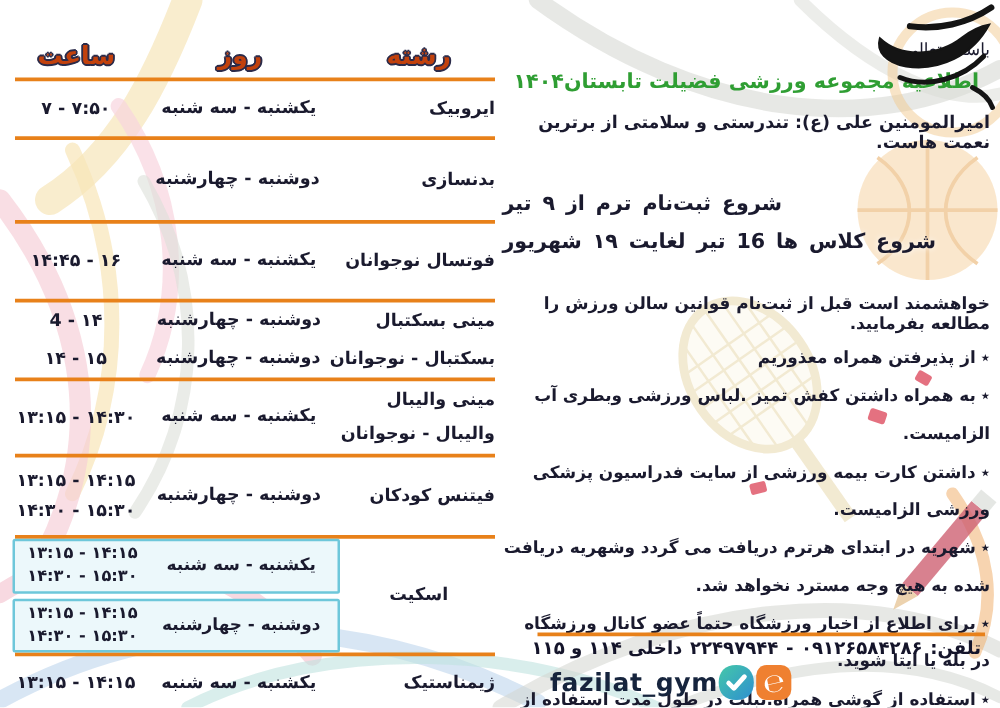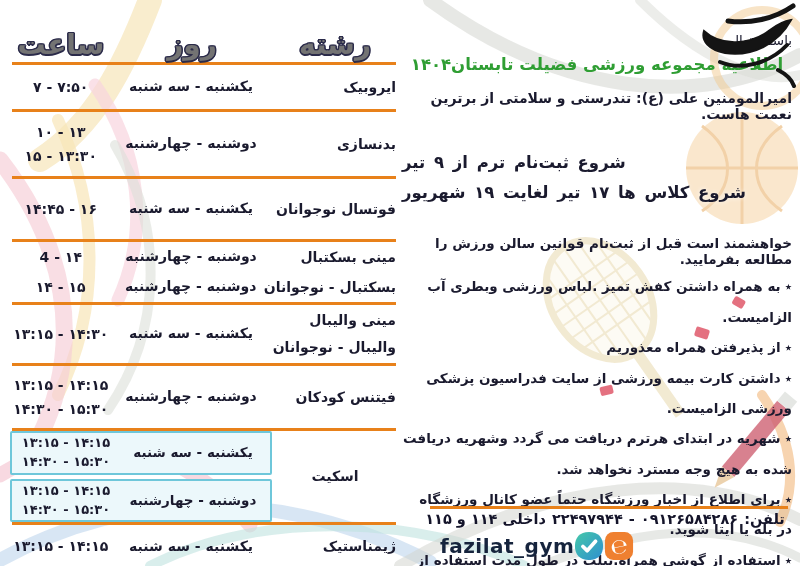--- a/index.html
+++ b/index.html
@@ -3,21 +3,21 @@
 <meta charset="utf-8">
 <style>
   html,body{margin:0;padding:0;}
   body{font-family:"DejaVu Sans",sans-serif;background:#fff;}
   .canvas{position:relative;width:800px;height:566px;overflow:hidden;background:#fff;}
   .bg{position:absolute;left:0;top:0;z-index:0;}
   .logo{position:absolute;right:2px;top:0;z-index:3;}
   
   .sched{position:absolute;left:10px;top:26px;width:388px;z-index:2;direction:rtl;color:#1a1a2e;}
   .shead{display:flex;height:36px;align-items:center;}
-  .hcell{font-size:28px;font-weight:bold;color:#737373;text-align:center;
+  .hcell{font-size:20px;font-weight:bold;color:#c2410c;text-align:center;
     text-shadow:-1.5px 0 #2b2b4a,1.5px 0 #2b2b4a,0 -1.5px #2b2b4a,0 1.5px #2b2b4a,-1px -1px #2b2b4a,1px 1px #2b2b4a,-1px 1px #2b2b4a,1px -1px #2b2b4a;}
   .c-field{width:126px;}
   .c-day{width:160px;}
   .c-time{width:102px;}
   .sep{height:0;border-top:3px solid #e8811a;margin:0 2px;}
   .g{display:flex;flex-direction:column;justify-content:center;}
   .row{display:flex;align-items:center;flex:1;}
   .field{font-size:14px;font-weight:bold;text-align:right;padding-right:2px;line-height:1.9;white-space:nowrap;}
   .field.center{text-align:center;padding-right:0;}
   .day{font-size:14px;font-weight:bold;text-align:center;white-space:nowrap;line-height:1.4;}
@@ -127,24 +127,20 @@
       </div>
     </div>
     <div class="sep"></div>
 
     <div class="g" style="min-height:64px">
       <div class="row">
         <div class="c-field field">
           <div>بدنسازی</div>
         </div>
         <div class="c-day day">دوشنبه - چهارشنبه</div>
-        <div class="c-time time">
-          <div>۱۰ - ۱۳</div>
-          <div>۱۵ - ۱۳:۳۰</div>
-        </div>
       </div>
     </div>
     <div class="sep"></div>
 
     <div class="g" style="min-height:60px">
       <div class="row">
         <div class="c-field field">فوتسال نوجوانان</div>
         <div class="c-day day">یکشنبه - سه شنبه</div>
         <div class="c-time time">۱۴:۴۵ - ۱۶</div>
       </div>
@@ -220,26 +216,26 @@
       </div>
     </div>
   </div>
 
   <div class="rp">
     <div class="bismillah">باسمه تعالی</div>
     <div class="title">اطلاعیه مجموعه ورزشی فضیلت تابستان۱۴۰۴</div>
     <div class="quote">امیرالمومنین علی (ع): تندرستی و سلامتی از برترین نعمت هاست.</div>
     <div class="announce">
       <div>شروع ثبت‌نام ترم از ۹ تیر</div>
-      <div>شروع کلاس ها ۱۷ تیر لغایت ۱۹ شهریور</div>
+      <div>شروع کلاس ها 16 تیر لغایت ۱۹ شهریور</div>
     </div>
     <div class="notice">خواهشمند است قبل از ثبت‌نام قوانین سالن ورزش را مطالعه بفرمایید.</div>
     <ul class="rules">
+      <li><span class="bullet">٭</span><span>از پذیرفتن همراه معذوریم</span></li>
       <li><span class="bullet">٭</span><span>به همراه داشتن کفش تمیز .لباس ورزشی وبطری آب الزامیست.</span></li>
-      <li><span class="bullet">٭</span><span>از پذیرفتن همراه معذوریم</span></li>
       <li><span class="bullet">٭</span><span>داشتن کارت بیمه ورزشی از سایت فدراسیون پزشکی ورزشی الزامیست.</span></li>
       <li><span class="bullet">٭</span><span>شهریه در ابتدای هرترم دریافت می گردد وشهریه دریافت شده به هیچ وجه مسترد نخواهد شد.</span></li>
       <li><span class="bullet">٭</span><span>برای اطلاع از اخبار ورزشگاه حتماً عضو کانال ورزشگاه در بله یا ایتا شوید.</span></li>
       <li><span class="bullet">٭</span><span>استفاده از گوشی همراه.تبلت در طول مدت استفاده از سالن های ورزشی ممنوع است.</span></li>
     </ul>
   </div>
 
   <div class="footer-line"></div>
   <div class="phone">
     <span>تلفن:</span>

